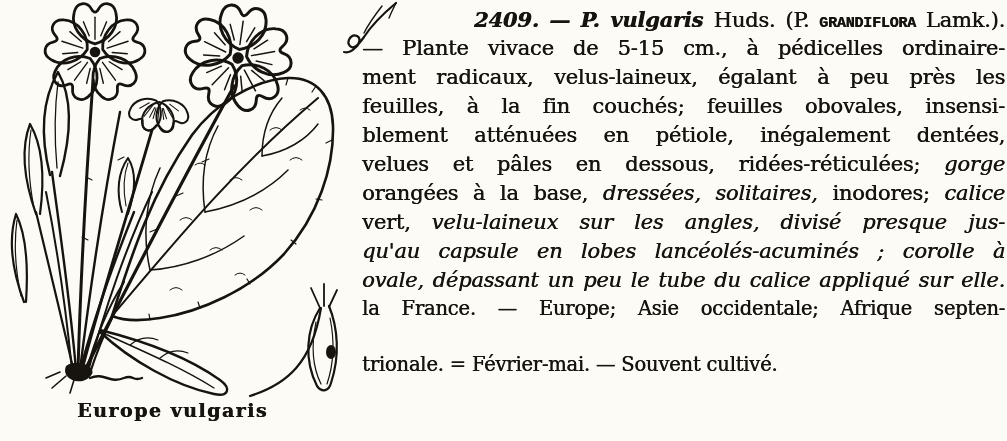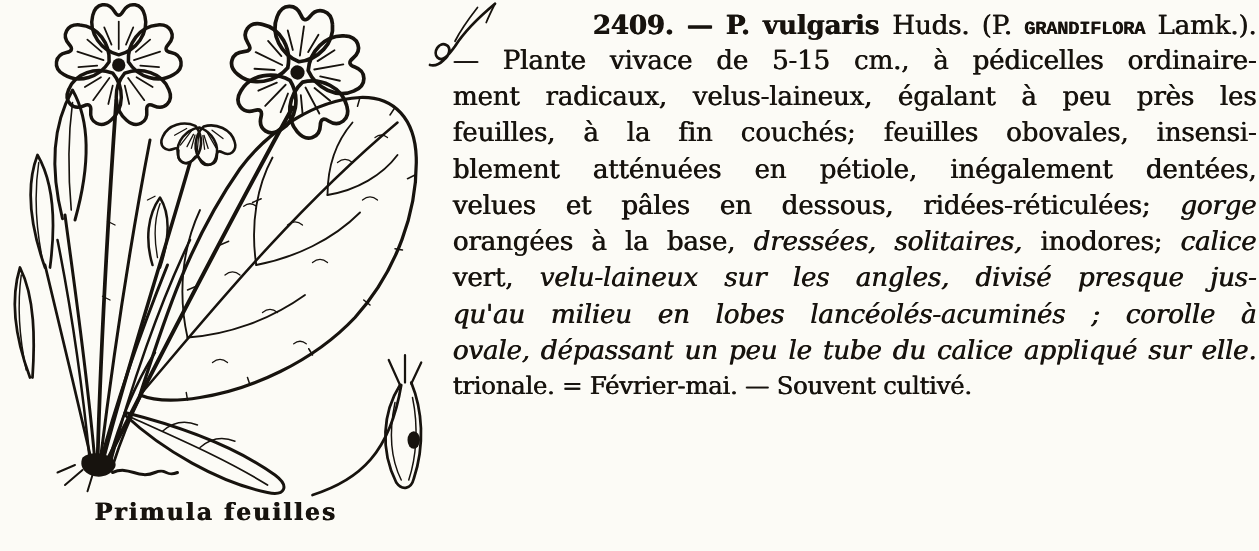--- a/index.html
+++ b/index.html
@@ -16,22 +16,22 @@
     position:absolute;left:362px;top:5px;width:643px;
     font-size:21px;line-height:29px;
     letter-spacing:-0.2px;
     text-shadow:0.5px 0 0 currentColor;
     text-align:justify;
   }
   .line{height:29px;text-align:justify;text-align-last:justify;overflow:visible;}
   .line.hab{font-size:19.5px;line-height:27.5px;height:27.5px;}
   .line.sp-indent{text-indent:112px;}
   .line.hab-indent{text-indent:26px;}
-  .line.lastline{text-align-last:left;}
-  .b{font-weight:bold;}
+  .line.lastline{text-align-last:left;margin-top:28px;}
+  .b{font-weight:bold;font-style:italic;}
   .i{font-style:italic;}
   .sc{font-variant:small-caps;font-weight:bold;font-family:Liberation Mono, monospace;}
   .r{font-style:normal;}
   
   .illus{position:absolute;left:0;top:0;width:345px;height:398px;}
   .caption{
     position:absolute;left:0;top:399px;width:345px;
     text-align:center;font-size:19px;font-weight:bold;
     letter-spacing:1.5px;
     text-shadow:0.5px 0 0 currentColor;
@@ -154,35 +154,36 @@
       <ellipse cx="331" cy="352" rx="5" ry="7" fill="#17130e"></ellipse>
     </g>
 
     <g>
       <path d="M66,366 C60,380 84,388 92,374 C96,366 76,358 66,366 Z" fill="#17130e"></path>
       <path class="ln" stroke-width="2.4" d="M90,378 C104,372 110,384 124,378 C134,374 132,382 142,378"></path>
       <path class="ln" stroke-width="1.6" d="M66,376 L52,388 M74,380 L70,393 M60,372 L46,378"></path>
     </g>
   </svg>
 
-  <div class="caption">Primula feuilles</div>
+  <div class="caption">Europe vulgaris</div>
 
   <svg class="penmark" viewBox="0 0 66 62" aria-hidden="true">
     <path class="ln" stroke-width="2.2" d="M60,3 C48,13 35,26 28,37 C23,44 18,50 14,46 C10,42 15,33 21,36 C25,38 24,44 19,48 C16,51 12,53 8,52"></path>
     <path class="ln" stroke-width="1.4" d="M46,6 C39,15 32,25 28,33"></path>
     <path class="ln" stroke-width="1.4" d="M60,3 C57,9 55,13 53,18"></path>
   </svg>
 
   <div class="textcol">
       <div class="line sp-indent"><span class="b">2409. — P. vulgaris </span><span class="r">Huds. (P. </span><span class="sc">grandiflora</span><span class="r"> Lamk.).</span></div>
       <div class="line"><span class="r">— Plante vivace de 5-15 cm., à pédicelles ordinaire-</span></div>
       <div class="line"><span class="r">ment radicaux, velus-laineux, égalant à peu près les</span></div>
       <div class="line"><span class="r">feuilles, à la fin couchés; feuilles obovales, insensi-</span></div>
       <div class="line"><span class="r">blement atténuées en pétiole, inégalement dentées,</span></div>
       <div class="line"><span class="r">velues et pâles en dessous, ridées-réticulées; </span><span class="i">gorge</span></div>
       <div class="line"><span class="r">orangées à la base, </span><span class="i">dressées, solitaires,</span><span class="r"> inodores; </span><span class="i">calice</span></div>
       <div class="line"><span class="r">vert, </span><span class="i">velu-laineux sur les angles, divisé presque jus-</span></div>
-      <div class="line"><span class="i">qu'au milieu en lobes lancéolés-acuminés ; corolle à</span></div>
+      <div class="line"><span class="i">qu'au capsule en lobes lancéolés-acuminés ; corolle à</span></div>
       <div class="line"><span class="i">ovale, dépassant un peu le tube du calice appliqué sur elle.</span></div>
+      <div class="line hab"><span class="r">la France. — Europe; Asie occidentale; Afrique septen-</span></div>
       <div class="line hab lastline"><span class="r">trionale. = Février-mai. — Souvent cultivé.</span></div>
     </div>
 
 </div>
 
 </body></html>

